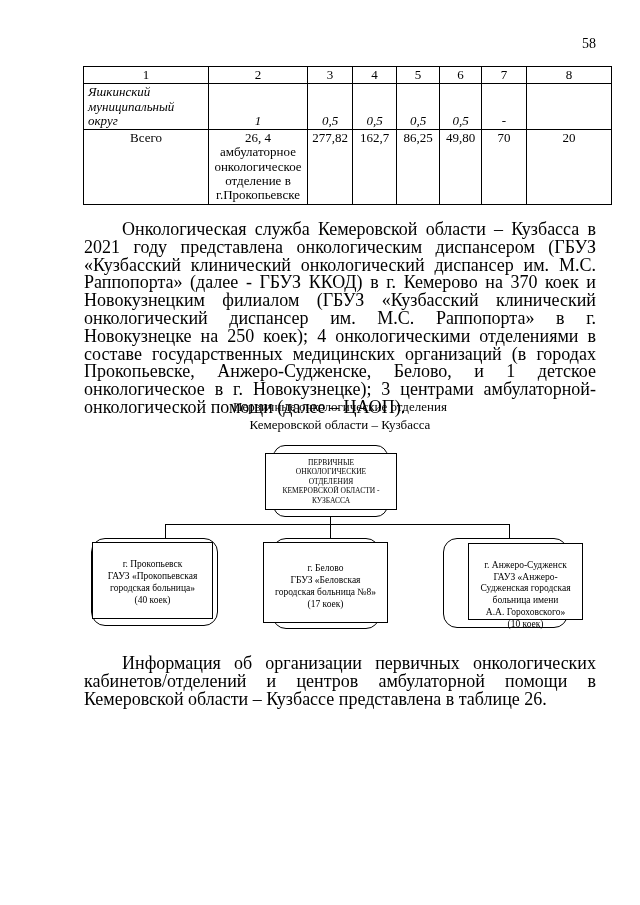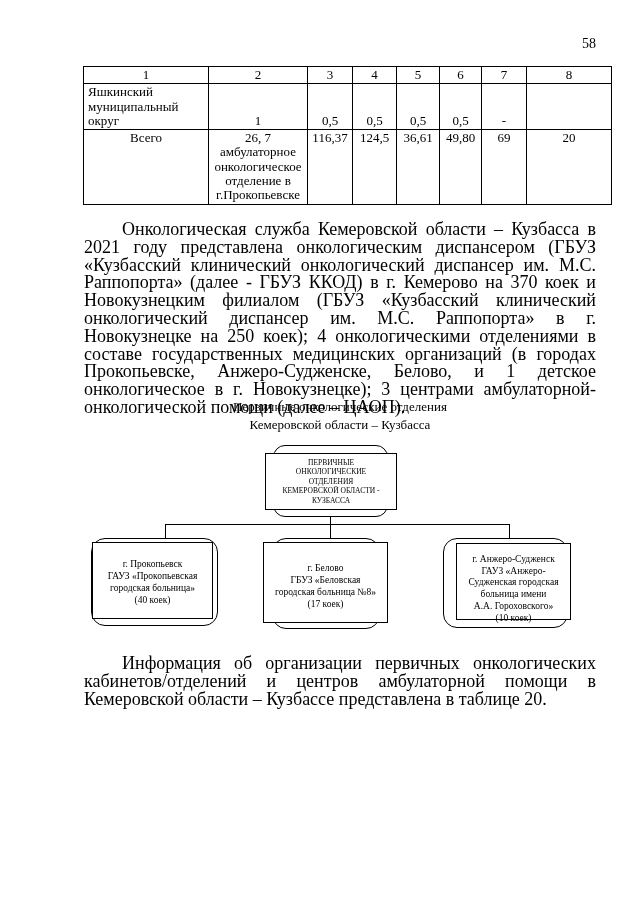--- a/index.html
+++ b/index.html
@@ -18,21 +18,21 @@
   table.summary {
     position: absolute; top: 66px; left: 83px;
     width: 528px; border-collapse: collapse; table-layout: fixed;
     font-size: 13px; line-height: 1.1;
   }
   table.summary td, table.summary th {
     border: 1px solid #000; padding: 1px 4px; font-weight: normal;
     overflow: hidden;
   }
   table.summary th { text-align: center; height: 17px; }
-  tr.row-yashkino td { vertical-align: bottom; text-align: center; height: 45px; }
+  tr.row-yashkino td { vertical-align: bottom; text-align: center; height: 45px; font-style: italic; }
   tr.row-yashkino td.c-name { vertical-align: top; text-align: left; }
   tr.row-total td { vertical-align: top; text-align: center; height: 71px; }
   tr.row-total td.c-name { text-align: center; }
   .para {
     position: absolute; left: 84px; width: 512px;
     font-size: 18px; line-height: 17.8px;
     text-align: justify;
   }
   .para .indent { display: inline-block; width: 38px; }
   .para-intro { top: 221px; }
@@ -56,21 +56,21 @@
   .node-root {
     left: 265px; top: 16px; width: 132px; height: 57px;
     font-size: 7.5px; line-height: 9.5px; align-items: center;
   }
   .rounded-root { left: 273px; top: 8px; width: 115px; height: 72px; }
   .rounded-left  { left: 91px;  top: 101px; width: 127px; height: 88px; border-radius: 14px; }
   .node-left     { left: 92px;  top: 105px; width: 121px; height: 77px; font-size: 9.5px; line-height: 12px; padding-top: 15px; }
   .rounded-mid   { left: 272px; top: 101px; width: 108px; height: 91px; border-radius: 14px; }
   .node-mid      { left: 263px; top: 105px; width: 125px; height: 81px; font-size: 9.5px; line-height: 12px; padding-top: 19px; }
   .rounded-right { left: 443px; top: 101px; width: 125px; height: 90px; border-radius: 14px; }
-  .node-right    { left: 456px; top: 106px; width: 115px; height: 77px; font-size: 9.5px; line-height: 11.7px; padding-top: 10px; }
+  .node-right    { left: 468px; top: 106px; width: 115px; height: 77px; font-size: 9.5px; line-height: 11.7px; padding-top: 16px; }
   .connector { position: absolute; background: #000; }
   .conn-v-mid   { left: 330px; top: 80px; width: 1px; height: 25px; }
   .conn-h       { left: 165px; top: 87px; width: 345px; height: 1px; }
   .conn-v-left  { left: 165px; top: 87px; width: 1px; height: 17px; }
   .conn-v-right { left: 509px; top: 87px; width: 1px; height: 17px; }
 </style>
 </head>
 <body>
 
 <div class="page-number">58</div>
@@ -102,26 +102,26 @@
     <td>1</td>
     <td>0,5</td>
     <td>0,5</td>
     <td>0,5</td>
     <td>0,5</td>
     <td>-</td>
     <td></td>
   </tr>
   <tr class="row-total">
     <td class="c-name">Всего</td>
-    <td>26, 7 амбулаторное онкологическое отделение в г.Прокопьевске</td>
-    <td>116,37</td>
-    <td>124,5</td>
-    <td>36,61</td>
+    <td>26, 4 амбулаторное онкологическое отделение в г.Прокопьевске</td>
+    <td>277,82</td>
+    <td>162,7</td>
+    <td>86,25</td>
     <td>49,80</td>
-    <td>69</td>
+    <td>70</td>
     <td>20</td>
   </tr>
 </tbody>
   </table>
 
 <div class="para para-intro"><span class="indent"></span><span>Онкологическая служба Кемеровской области – Кузбасса в 2021 году представлена онкологическим диспансером (ГБУЗ «Кузбасский клинический онкологический диспансер им. М.С. Раппопорта» (далее - ГБУЗ ККОД) в г. Кемерово на 370 коек и Новокузнецким филиалом (ГБУЗ «Кузбасский клинический онкологический диспансер им. М.С. Раппопорта» в г. Новокузнецке на 250 коек); 4 онкологическими отделениями в составе государственных медицинских организаций (в городах Прокопьевске, Анжеро-Судженске, Белово, и 1 детское онкологическое в г. Новокузнецке); 3 центрами амбулаторной-онкологической помощи (далее – ЦАОП).</span></div>
 
 <div class="chart-title">Первичные онкологические отделения
 Кемеровской области – Кузбасса</div>
 
@@ -151,13 +151,13 @@
 
   <div class="rounded-shape rounded-right"></div>
   <div class="node-box node-right"><span>г. Анжеро-Судженск
 ГАУЗ «Анжеро-
 Судженская городская
 больница имени
 А.А. Гороховского»
 (10 коек)</span></div>
 </div>
 
-<div class="para para-outro"><span class="indent"></span><span>Информация об организации первичных онкологических кабинетов/отделений и центров амбулаторной помощи в Кемеровской области – Кузбассе представлена в таблице 20.</span></div>
+<div class="para para-outro"><span class="indent"></span><span>Информация об организации первичных онкологических кабинетов/отделений и центров амбулаторной помощи в Кемеровской области – Кузбассе представлена в таблице 26.</span></div>
 
 </body></html>

